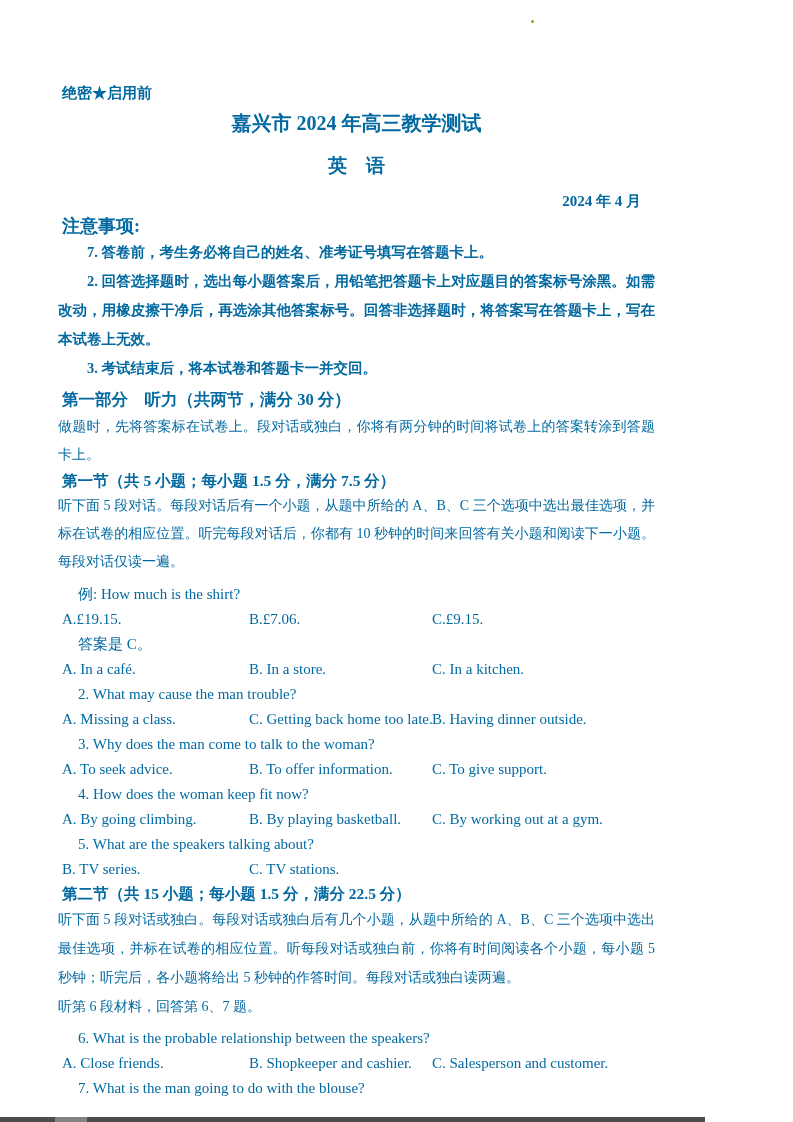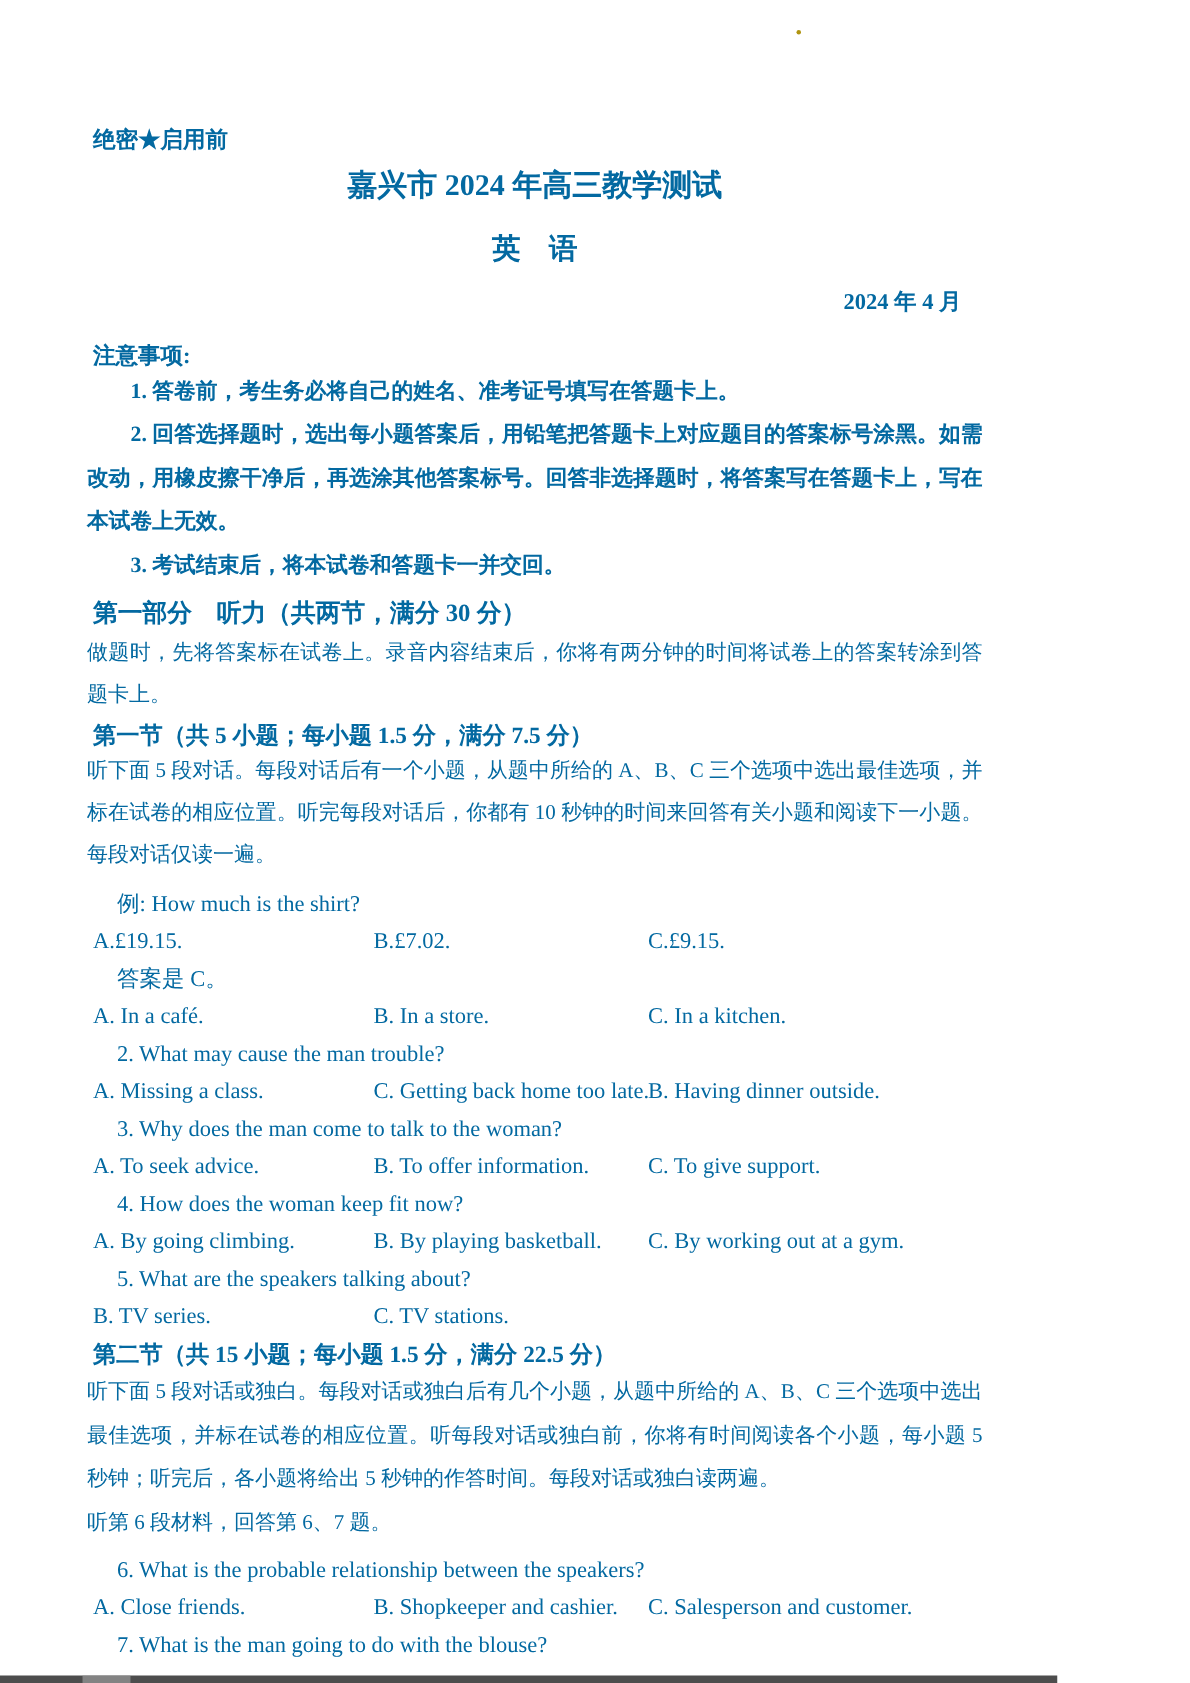--- a/index.html
+++ b/index.html
@@ -12,21 +12,21 @@
     font-family: Liberation Serif, serif;
     overflow: hidden;
   }
   .content { padding: 84px 50px 0 58px; }
 
   .security { font-size: 15px; font-weight: 700; margin: 0 0 0 4px; }
   .title    { font-size: 20px; font-weight: 700; text-align: center; margin: 7px 0 0 0; }
   .subject  { font-size: 19px; font-weight: 700; text-align: center; margin: 16px 0 0 0; }
   .date     { font-size: 15px; font-weight: 700; text-align: right; margin: 13px 14px 0 0; }
 
-  .notice-heading { font-size: 15px; font-weight: 700; margin: 17px 0 0 4px; }
+  .notice-heading { font-size: 18px; font-weight: 700; margin: 3px 0 0 4px; }
   .notice-item {
     font-size: 14.5px; font-weight: 600; line-height: 29px;
     text-indent: 2em; margin: 0; text-align: justify;
   }
   .notice-item.last { margin-bottom: 2px; }
 
   .h-part { font-size: 16.5px; font-weight: 700; margin: 6px 0 0 4px; }
   .h-sec  { font-size: 15.5px; font-weight: 700; margin: 2px 0 0 4px; }
 
   .cn {
@@ -67,35 +67,35 @@
   <span class="speck"></span>
 
   <div class="content">
 
     <div class="security">绝密★启用前</div>
     <div class="title">嘉兴市 2024 年高三教学测试</div>
     <div class="subject">英　语</div>
     <div class="date">2024 年 4 月</div>
 
     <div class="notice-heading">注意事项:</div>
-    <p class="notice-item">1. 答卷前，考生务必将自己的姓名、准考证号填写在答题卡上。</p>
+    <p class="notice-item">7. 答卷前，考生务必将自己的姓名、准考证号填写在答题卡上。</p>
     <p class="notice-item">2. 回答选择题时，选出每小题答案后，用铅笔把答题卡上对应题目的答案标号涂黑。如需改动，用橡皮擦干净后，再选涂其他答案标号。回答非选择题时，将答案写在答题卡上，写在本试卷上无效。</p>
     <p class="notice-item last">3. 考试结束后，将本试卷和答题卡一并交回。</p>
 
     <div class="h-part">第一部分　听力（共两节，满分 30 分）</div>
-    <p class="cn note">做题时，先将答案标在试卷上。录音内容结束后，你将有两分钟的时间将试卷上的答案转涂到答题卡上。</p>
+    <p class="cn note">做题时，先将答案标在试卷上。段对话或独白，你将有两分钟的时间将试卷上的答案转涂到答题卡上。</p>
 
     <div class="h-sec">第一节（共 5 小题；每小题 1.5 分，满分 7.5 分）</div>
     <p class="cn">听下面 5 段对话。每段对话后有一个小题，从题中所给的 A、B、C 三个选项中选出最佳选项，并标在试卷的相应位置。听完每段对话后，你都有 10 秒钟的时间来回答有关小题和阅读下一小题。每段对话仅读一遍。</p>
 
     <div class="en-block">
       <p class="en">例: How much is the shirt?</p>
       <div class="opts">
         <span>A.£19.15.</span>
-        <span>B.£7.02.</span>
+        <span>B.£7.06.</span>
         <span>C.£9.15.</span>
       </div>
       <p class="en">答案是 C。</p>
 
       <div class="opts">
         <span>A. In a café.</span>
         <span>B. In a store.</span>
         <span>C. In a kitchen.</span>
       </div>
 

